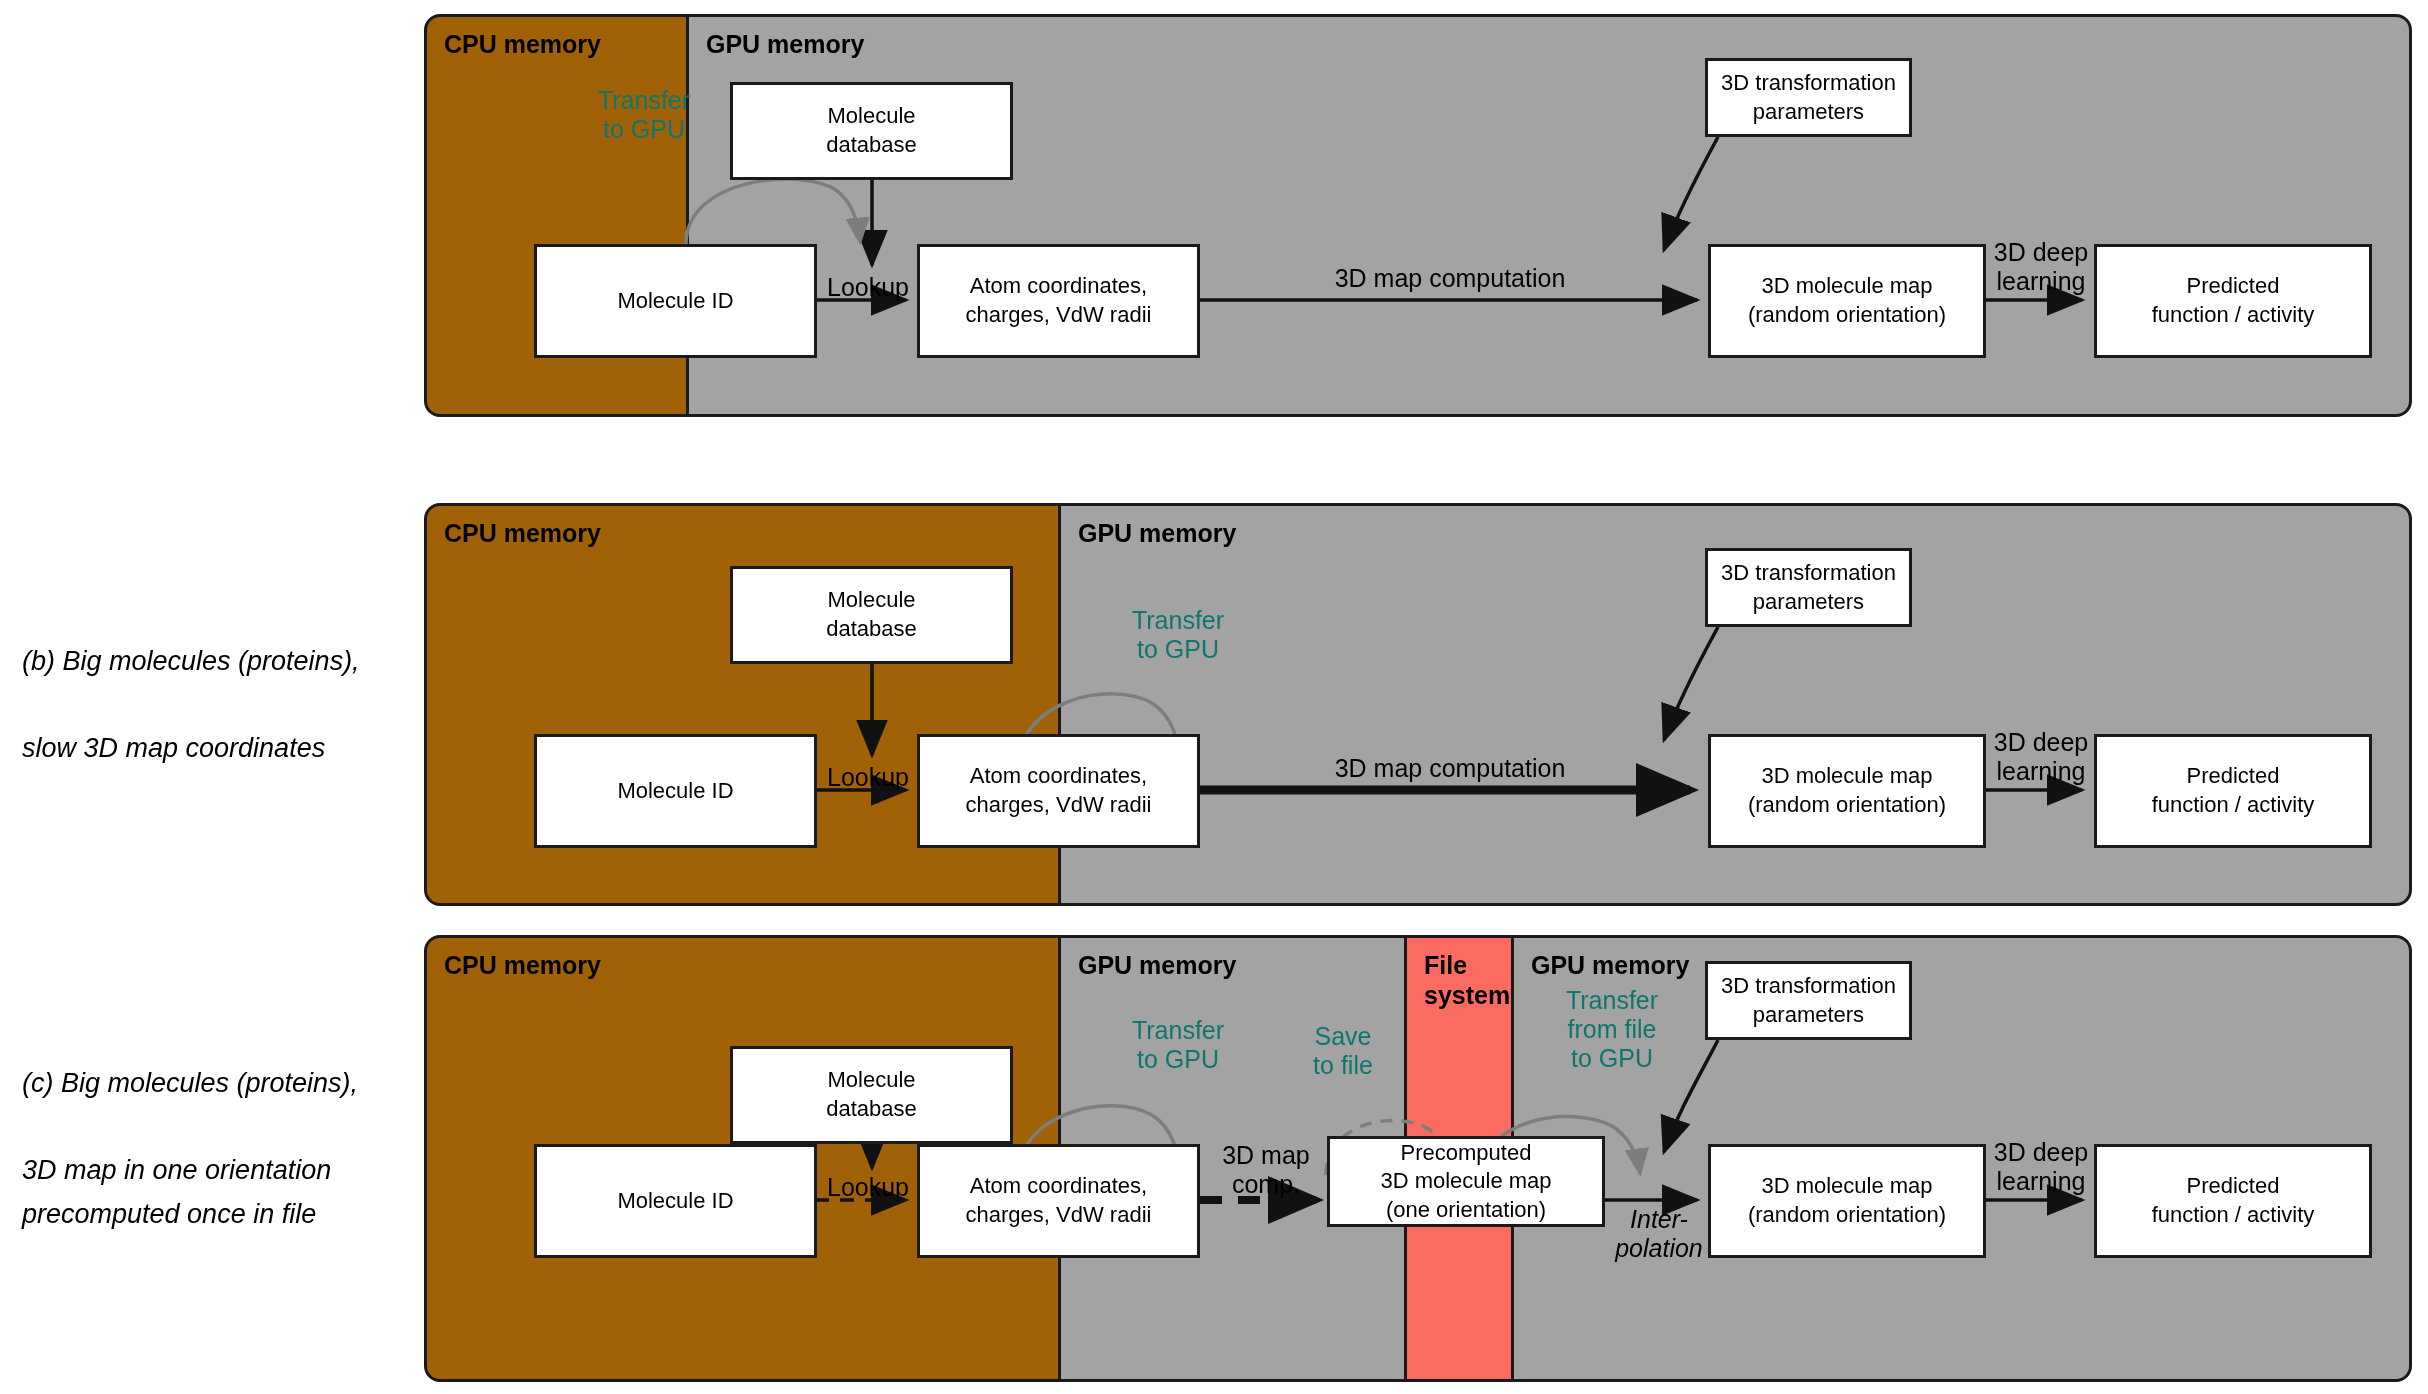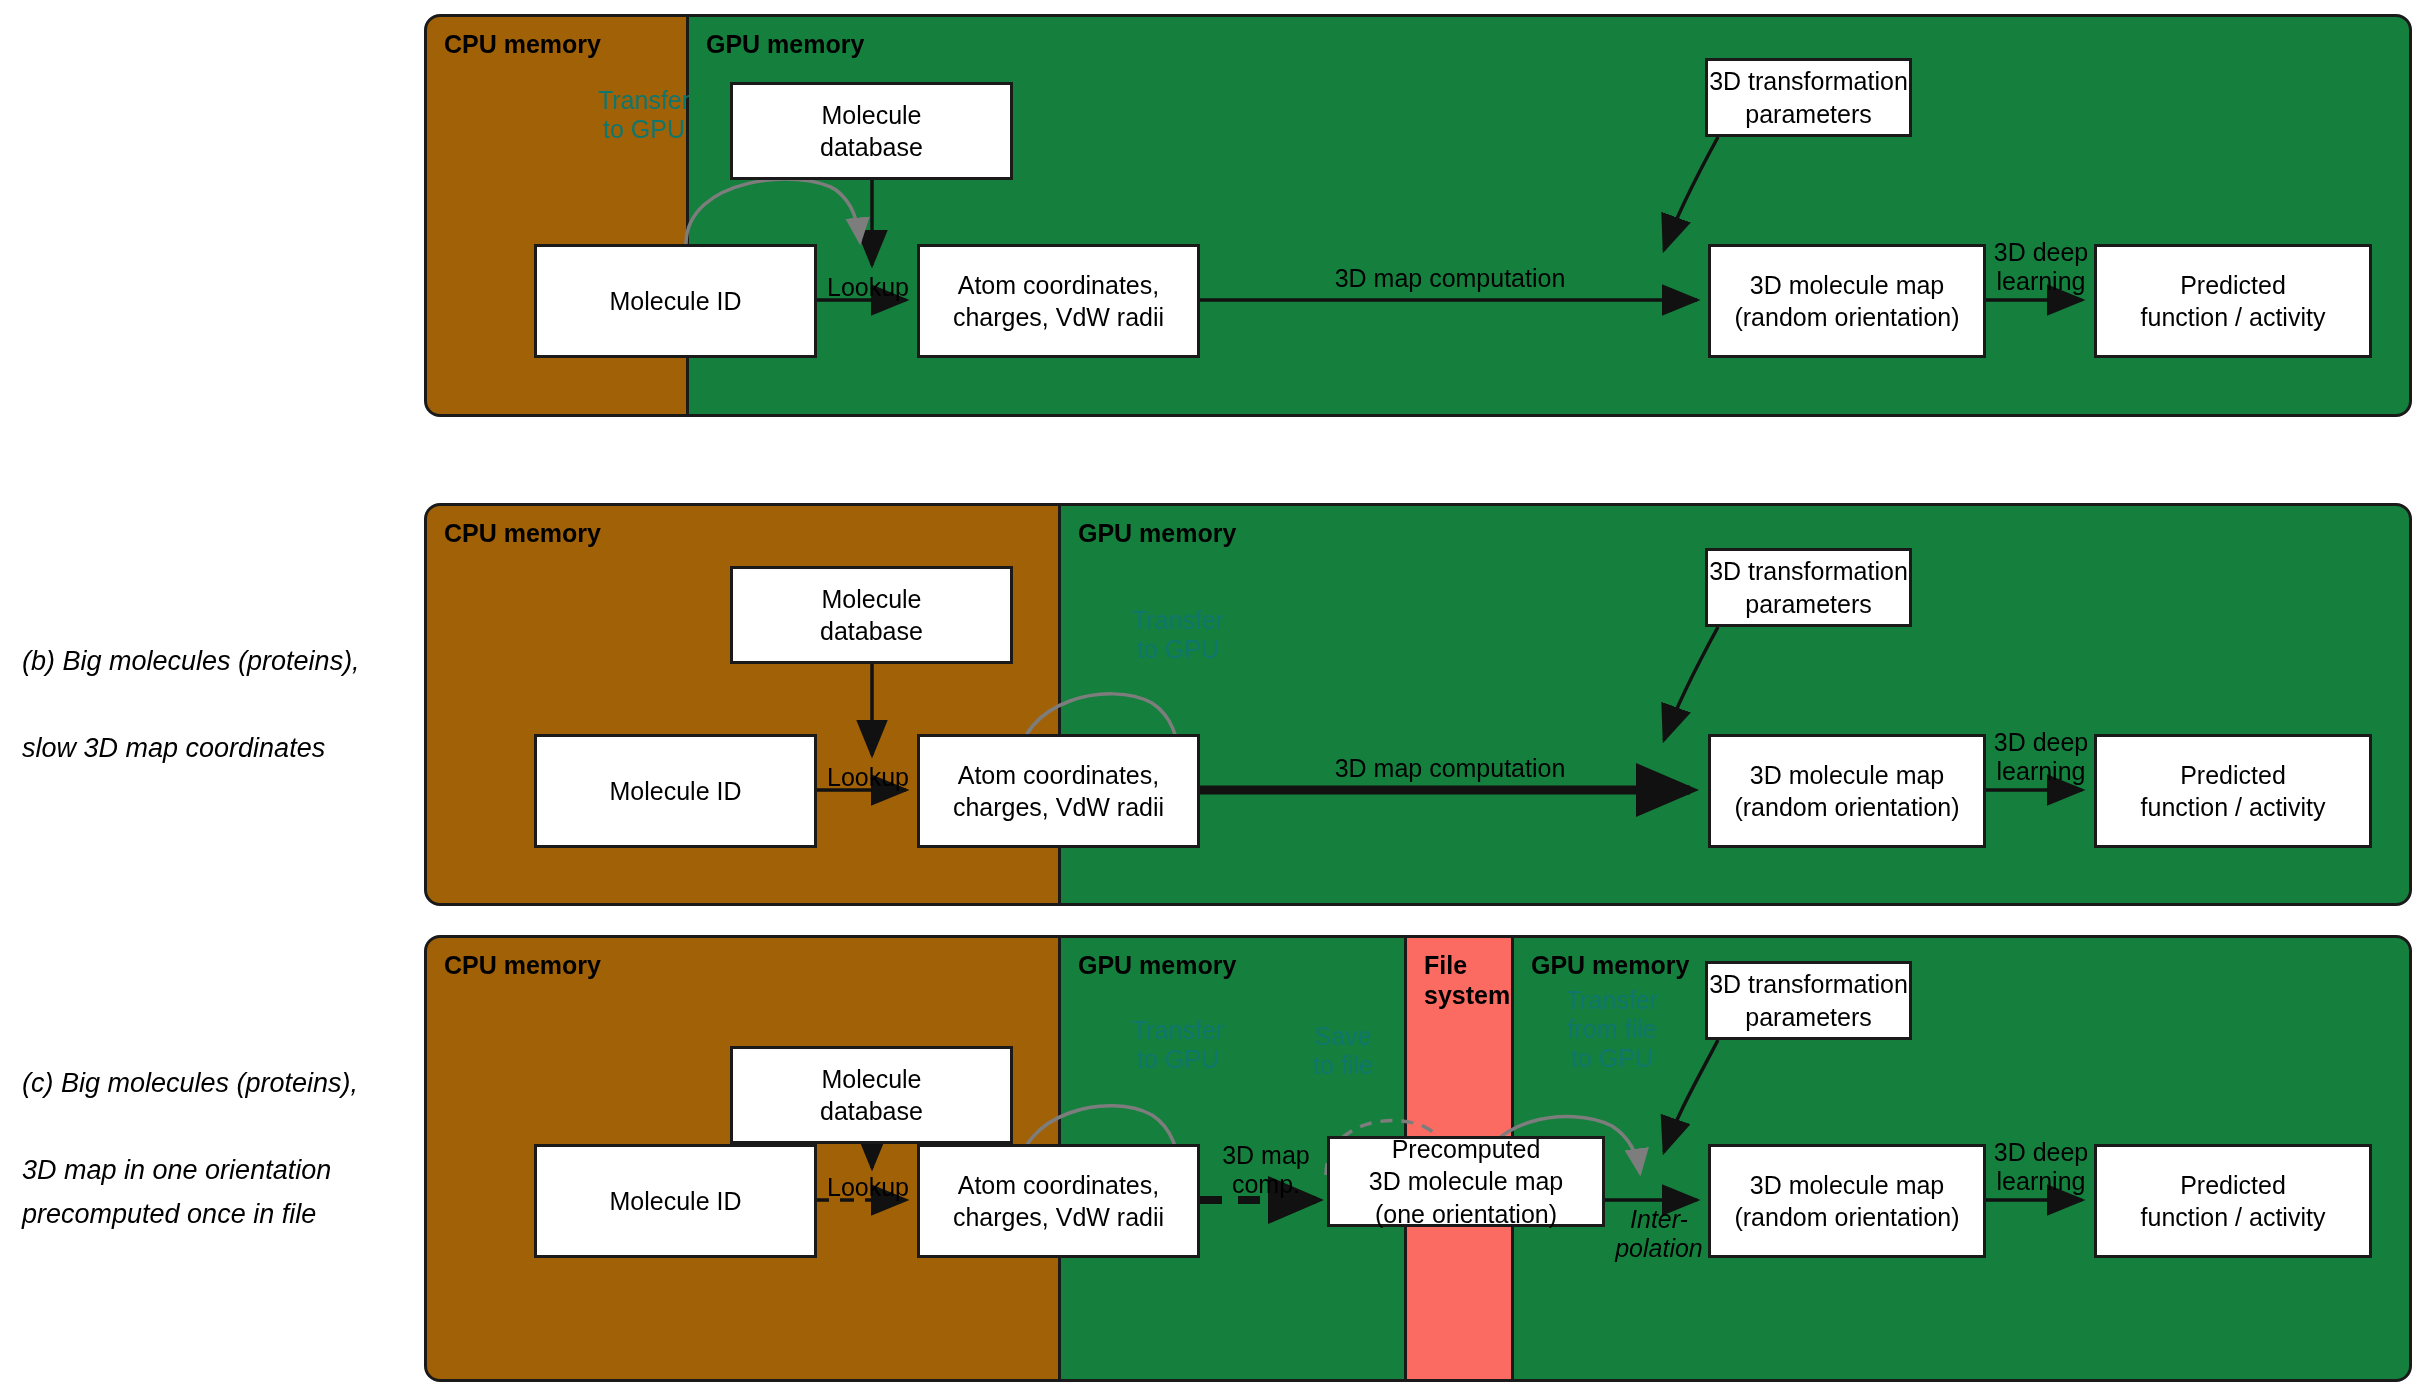--- a/index.html
+++ b/index.html
@@ -21,21 +21,21 @@
     text-align:left;
   }
 
   
   .region{
     position:absolute;
     border:3px solid #1a1a1a;
     box-sizing:border-box;
   }
   .region.cpu{ background:#a16207; }
-  .region.gpu{ background:#15803d; }
+  .region.gpu{ background:#a3a3a3; }
   .region.fs { background:#fb6b62; }
 
   .region-label{
     position:absolute;
     top:13px;left:17px;
     font-weight:bold;
     font-size:25px;
     color:#000;
     line-height:1.18;
     white-space:pre-line;
@@ -46,21 +46,21 @@
   .r-right { border-top-right-radius:16px; border-bottom-right-radius:16px; }
 
   
   .node{
     position:absolute;
     background:#ffffff;
     border:3px solid #1a1a1a;
     box-sizing:border-box;
     display:flex;align-items:center;justify-content:center;
     text-align:center;
-    font-size:25px;
+    font-size:22px;
     color:#000;
     line-height:1.30;
     white-space:pre-line;
     z-index:6;
   }
 
   
   .elabel{
     position:absolute;
     font-size:25px;

